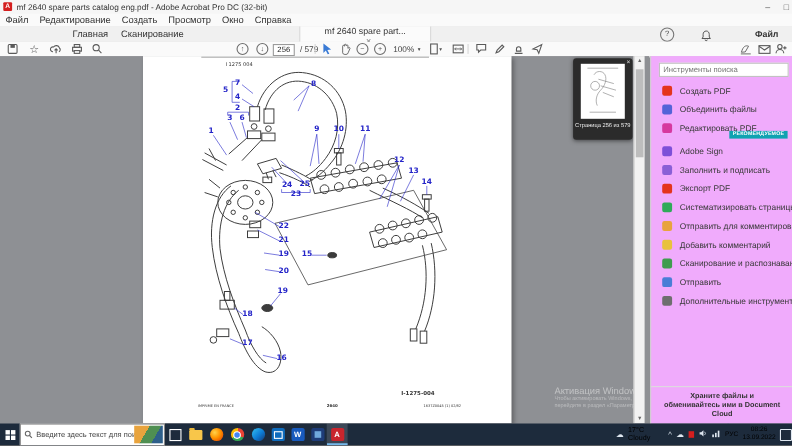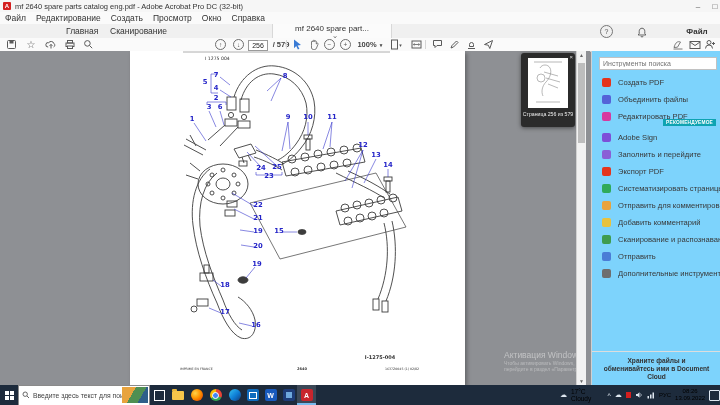--- a/index.html
+++ b/index.html
@@ -27,21 +27,21 @@
     font-size:7px;color:#555;justify-content:center;}
   #bell{left:637px;top:1px;}
   #signin{left:680px;width:34px;justify-content:center;color:#333;font-weight:bold;font-size:8px;}
   
   #toolbar{left:0;top:38px;width:720px;height:13px;background:#fafafa;border-bottom:1px solid #cfcfcf;}
   .tb{position:absolute;top:0;height:13px;display:flex;align-items:center;justify-content:center;color:#555;}
   .tb svg{display:block;}
   .sep{position:absolute;top:2px;width:1px;height:9px;background:#d6d6d6;}
   #page-box{left:248px;top:1.5px;width:18px;height:9px;border:1px solid #9a9a9a;background:#fff;
     font-size:7px;text-align:center;padding:0;color:#222;}
-  .tbtxt{font-size:7.5px;color:#444;font-weight:bold;}
+  .tbtxt{font-size:7.5px;color:#444;}
   .circle-btn{border:1px solid #6e6e6e;border-radius:50%;width:9px;height:9px;font-size:6.5px;
     display:flex;align-items:center;justify-content:center;color:#555;}
   
   #docpane{left:0;top:51px;width:590px;height:334px;background:#8e9094;overflow:hidden;}
   #page{left:130px;top:0;width:335px;height:334px;background:#fff;box-shadow:2px 2px 4px rgba(0,0,0,.3);}
   .pn{font:bold 6.8px "DejaVu Sans",sans-serif;fill:#2424c8;text-anchor:middle;}
   .figtxt{font-family:"DejaVu Sans",sans-serif;fill:#333;}
   
   #vscroll{left:576px;top:0;width:9px;height:334px;background:#f2f2f2;border-left:1px solid #d2d2d2;}
   #vscroll .arr{position:absolute;left:0;width:9px;height:8px;font-size:5px;color:#666;text-align:center;line-height:8px;}
@@ -50,21 +50,21 @@
   #scrollpopup{left:521px;top:2px;width:54px;height:74px;background:#2b2b2b;border-radius:3px;
     box-shadow:0 1px 4px rgba(0,0,0,.5);}
   #scrollpopup .thumb{position:absolute;left:7px;top:5px;width:40px;height:50px;background:#fff;}
   #scrollpopup .cap{position:absolute;left:0;top:58px;width:54px;text-align:center;font-size:5.2px;color:#eee;}
   #popup-close{position:absolute;right:2px;top:1px;color:#ddd;font-size:6px;}
   
   #watermark{left:504px;top:299px;width:86px;color:rgba(235,235,235,.55);overflow:hidden;}
   #watermark .l1{font-size:8.5px;}
   #watermark .l2{font-size:5px;line-height:6px;color:rgba(235,235,235,.45);}
   
-  #sidebar{left:591px;top:51px;width:129px;height:334px;background:#7dd3fc;border-left:1px solid #d0d0d0;}
+  #sidebar{left:591px;top:51px;width:129px;height:334px;background:#f0abfc;border-left:1px solid #d0d0d0;}
   #tool-search{position:absolute;left:7px;top:6px;width:110px;height:11px;border:1px solid #c2c2c2;
     font-size:7px;padding:0 3px;color:#444;background:#fff;}
   .tool{position:absolute;left:0;width:129px;height:15px;display:flex;align-items:center;padding-left:10px;}
   .tool .ticon{width:9px;height:9px;border-radius:2px;margin-right:7px;flex:none;}
   .tool .tlabel{font-size:7.6px;color:#383838;white-space:nowrap;}
   #badge{position:absolute;left:auto;right:5px;top:68px;background:#0fa3b1;color:#fff;
     font-size:4.8px;font-weight:bold;padding:1px 3px;letter-spacing:.2px;}
   #promo{position:absolute;left:0;top:300px;width:129px;border-top:1px solid #ddd;}
   #promo .ptext{margin:5px 10px 0;font-size:6.6px;font-weight:bold;color:#333;text-align:center;line-height:8px;}
   #promo .plink{margin-top:4px;text-align:center;font-size:6.6px;color:#0d6cbf;}
@@ -405,21 +405,21 @@
         <span class="ticon" style="background: rgb(214, 57, 159);"></span>
         <span class="tlabel">Редактировать PDF</span>
       </div>
     <div id="badge">РЕКОМЕНДУЕМОЕ</div>
     <div class="tool" style="top:79px;">
         <span class="ticon" style="background: rgb(125, 79, 216);"></span>
         <span class="tlabel">Adobe Sign</span>
       </div>
     <div class="tool" style="top:96px;">
         <span class="ticon" style="background: rgb(138, 95, 214);"></span>
-        <span class="tlabel">Заполнить и перейдите</span>
+        <span class="tlabel">Заполнить и подписать</span>
       </div>
     <div class="tool" style="top:113px;">
         <span class="ticon" style="background: rgb(228, 52, 28);"></span>
         <span class="tlabel">Экспорт PDF</span>
       </div>
     <div class="tool" style="top:130px;">
         <span class="ticon" style="background: rgb(47, 170, 90);"></span>
         <span class="tlabel">Систематизировать страницы</span>
       </div>
     <div class="tool" style="top:147px;">

